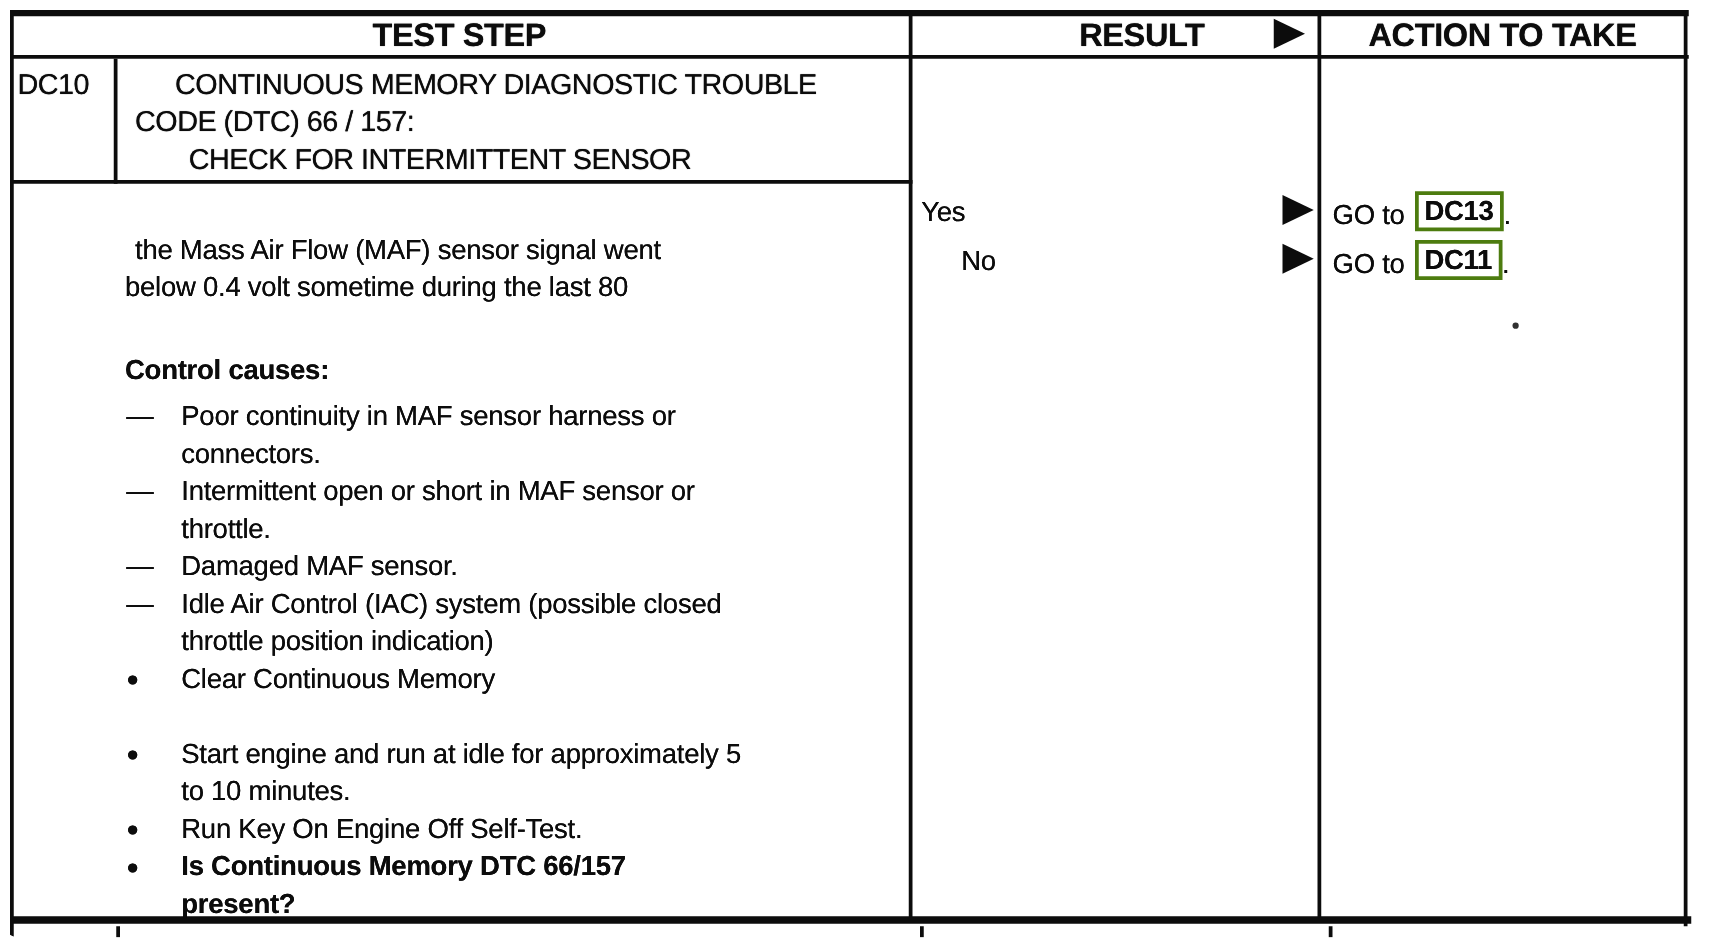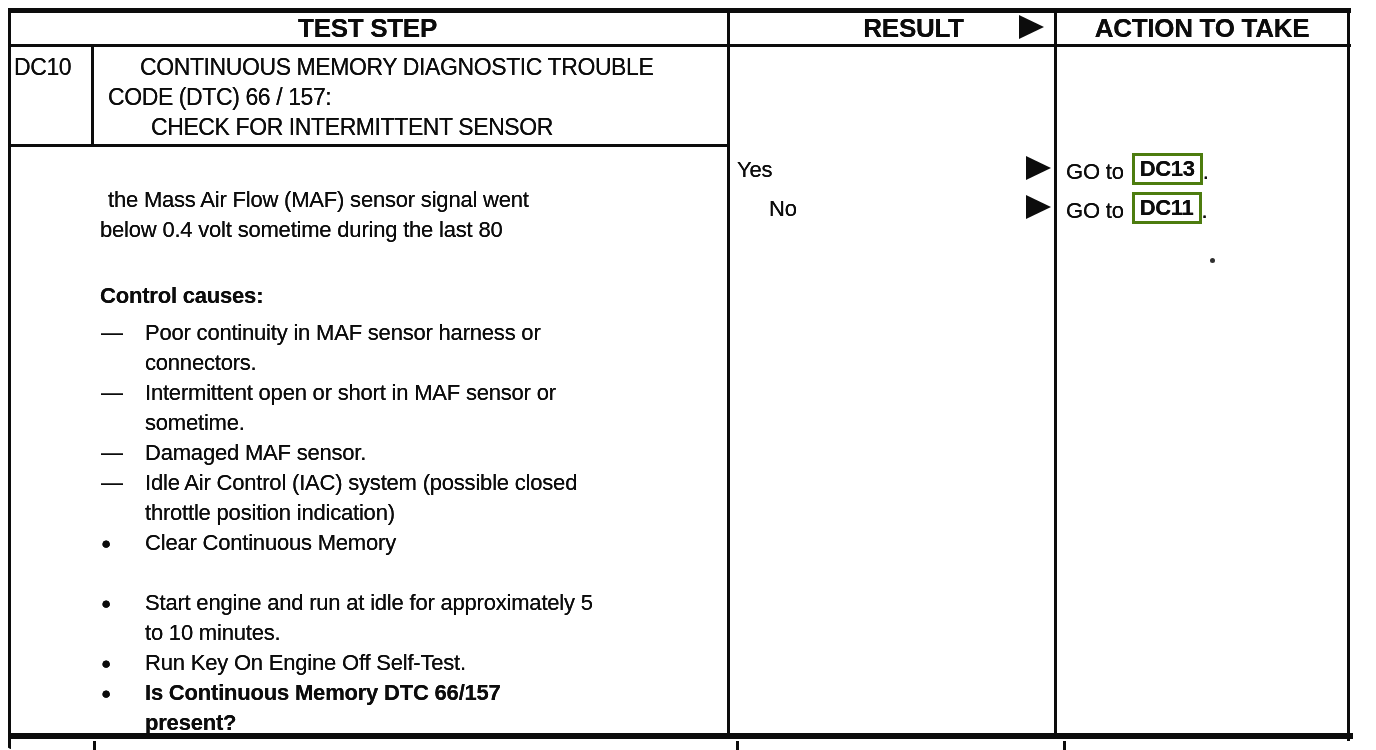--- a/index.html
+++ b/index.html
@@ -90,21 +90,21 @@
 
     <div class="item">
       <span class="marker">—</span>
       <div>Poor continuity in MAF sensor harness or</div>
       <div>connectors.</div>
     </div>
 
     <div class="item">
       <span class="marker">—</span>
       <div>Intermittent open or short in MAF sensor or</div>
-      <div>sometime.</div>
+      <div>throttle.</div>
     </div>
 
     <div class="item">
       <span class="marker">—</span>
       <div>Damaged MAF sensor.</div>
     </div>
 
     <div class="item">
       <span class="marker">—</span>
       <div>Idle Air Control (IAC) system (possible closed</div>

